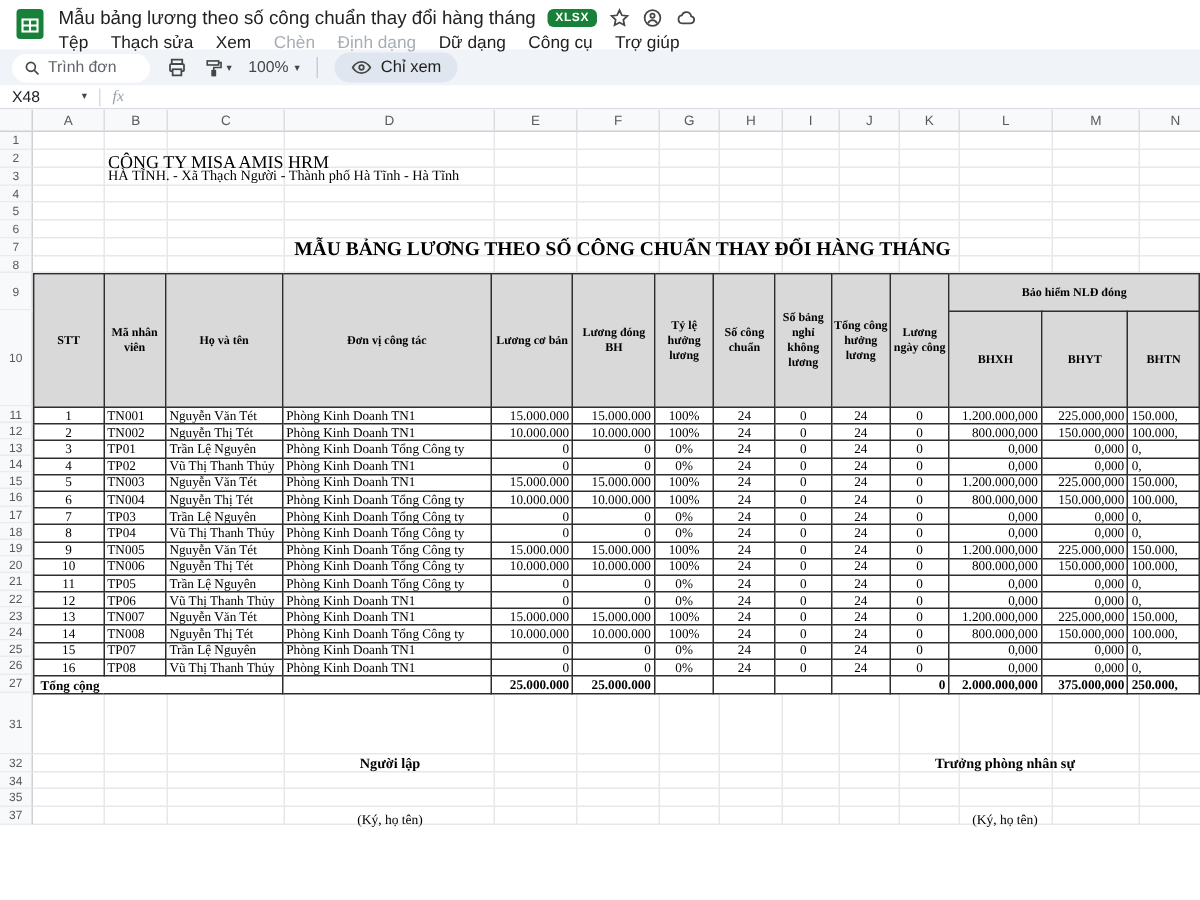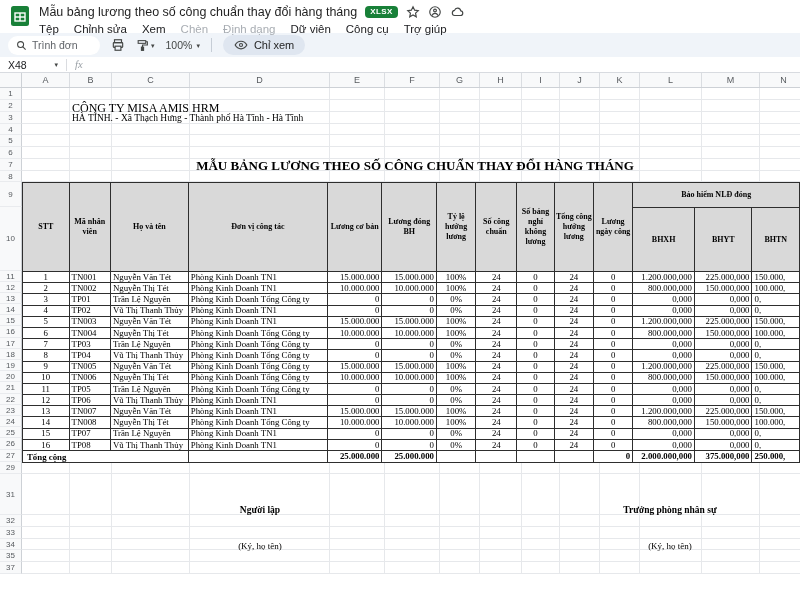--- a/index.html
+++ b/index.html
@@ -95,25 +95,25 @@
             </svg>
         </span>
         <span class="tb-ic">
           <svg width="15" height="14" viewBox="0 0 24 24" fill="none" stroke="currentColor" stroke-width="2">
               <path d="M7 18h10a4 4 0 0 0 .6-7.96A5.5 5.5 0 0 0 6.9 9.1 4.5 4.5 0 0 0 7 18z"></path>
             </svg>
         </span>
       </div>
       <div class="menubar" id="menubar">
           <span class="menu-item">Tệp</span>
-          <span class="menu-item">Chỉnh sửa</span>
+          <span class="menu-item">Thạch sửa</span>
           <span class="menu-item">Xem</span>
           <span class="menu-item disabled">Chèn</span>
           <span class="menu-item disabled">Định dạng</span>
-          <span class="menu-item">Dữ viên</span>
+          <span class="menu-item">Dữ dạng</span>
           <span class="menu-item">Công cụ</span>
           <span class="menu-item">Trợ giúp</span>
         </div>
     </div>
   </div>
 
   <div class="toolbar">
     <div class="search-pill">
       <span class="tb-ic">
         <svg width="11" height="11" viewBox="0 0 24 24" fill="none" stroke="currentColor" stroke-width="2.4">
@@ -636,73 +636,39 @@
             <div class="gcell" style="width: 55px;"></div>
             <div class="gcell" style="width: 40px;"></div>
             <div class="gcell" style="width: 42px;"></div>
             <div class="gcell" style="width: 38px;"></div>
             <div class="gcell" style="width: 40px;"></div>
             <div class="gcell" style="width: 40px;"></div>
             <div class="gcell" style="width: 62px;"></div>
             <div class="gcell" style="width: 58px;"></div>
             <div class="gcell" style="width: 48px;"></div>
           </div>
-          <div class="srow" style="height: 12px;">
-            <div class="rowhead">29</div>
-            <div class="gcell" style="width: 48px;"></div>
-            <div class="gcell" style="width: 42px;"></div>
-            <div class="gcell" style="width: 78px;"></div>
-            <div class="gcell" style="width: 140px;"></div>
-            <div class="gcell" style="width: 55px;"></div>
-            <div class="gcell" style="width: 55px;"></div>
-            <div class="gcell" style="width: 40px;"></div>
-            <div class="gcell" style="width: 42px;"></div>
-            <div class="gcell" style="width: 38px;"></div>
-            <div class="gcell" style="width: 40px;"></div>
-            <div class="gcell" style="width: 40px;"></div>
-            <div class="gcell" style="width: 62px;"></div>
-            <div class="gcell" style="width: 58px;"></div>
-            <div class="gcell" style="width: 48px;"></div>
-          </div>
           <div class="srow" style="height: 41px;">
             <div class="rowhead">31</div>
             <div class="gcell" style="width: 48px;"></div>
             <div class="gcell" style="width: 42px;"></div>
             <div class="gcell" style="width: 78px;"></div>
             <div class="gcell" style="width: 140px;"></div>
             <div class="gcell" style="width: 55px;"></div>
             <div class="gcell" style="width: 55px;"></div>
             <div class="gcell" style="width: 40px;"></div>
             <div class="gcell" style="width: 42px;"></div>
             <div class="gcell" style="width: 38px;"></div>
             <div class="gcell" style="width: 40px;"></div>
             <div class="gcell" style="width: 40px;"></div>
             <div class="gcell" style="width: 62px;"></div>
             <div class="gcell" style="width: 58px;"></div>
             <div class="gcell" style="width: 48px;"></div>
           </div>
           <div class="srow" style="height: 12px;">
             <div class="rowhead">32</div>
-            <div class="gcell" style="width: 48px;"></div>
-            <div class="gcell" style="width: 42px;"></div>
-            <div class="gcell" style="width: 78px;"></div>
-            <div class="gcell" style="width: 140px;"></div>
-            <div class="gcell" style="width: 55px;"></div>
-            <div class="gcell" style="width: 55px;"></div>
-            <div class="gcell" style="width: 40px;"></div>
-            <div class="gcell" style="width: 42px;"></div>
-            <div class="gcell" style="width: 38px;"></div>
-            <div class="gcell" style="width: 40px;"></div>
-            <div class="gcell" style="width: 40px;"></div>
-            <div class="gcell" style="width: 62px;"></div>
-            <div class="gcell" style="width: 58px;"></div>
-            <div class="gcell" style="width: 48px;"></div>
-          </div>
-          <div class="srow" style="height: 12px;">
-            <div class="rowhead">33</div>
             <div class="gcell" style="width: 48px;"></div>
             <div class="gcell" style="width: 42px;"></div>
             <div class="gcell" style="width: 78px;"></div>
             <div class="gcell" style="width: 140px;"></div>
             <div class="gcell" style="width: 55px;"></div>
             <div class="gcell" style="width: 55px;"></div>
             <div class="gcell" style="width: 40px;"></div>
             <div class="gcell" style="width: 42px;"></div>
             <div class="gcell" style="width: 38px;"></div>
             <div class="gcell" style="width: 40px;"></div>
@@ -758,21 +724,21 @@
             <div class="gcell" style="width: 38px;"></div>
             <div class="gcell" style="width: 40px;"></div>
             <div class="gcell" style="width: 40px;"></div>
             <div class="gcell" style="width: 62px;"></div>
             <div class="gcell" style="width: 58px;"></div>
             <div class="gcell" style="width: 48px;"></div>
           </div>
         </div>
 
       <div class="ov company-name">CÔNG TY MISA AMIS HRM</div>
-      <div class="ov company-addr">HÀ TĨNH. - Xã Thạch Hưng - Thành phố Hà Tĩnh - Hà Tĩnh</div>
+      <div class="ov company-addr">HÀ TĨNH. - Xã Thạch Người - Thành phố Hà Tĩnh - Hà Tĩnh</div>
       <div class="ov sheet-title">MẪU BẢNG LƯƠNG THEO SỐ CÔNG CHUẨN THAY ĐỔI HÀNG THÁNG</div>
 
       <table class="payroll">
           <colgroup>
             <col style="width: 48px;">
             <col style="width: 42px;">
             <col style="width: 78px;">
             <col style="width: 140px;">
             <col style="width: 55px;">
             <col style="width: 55px;">

